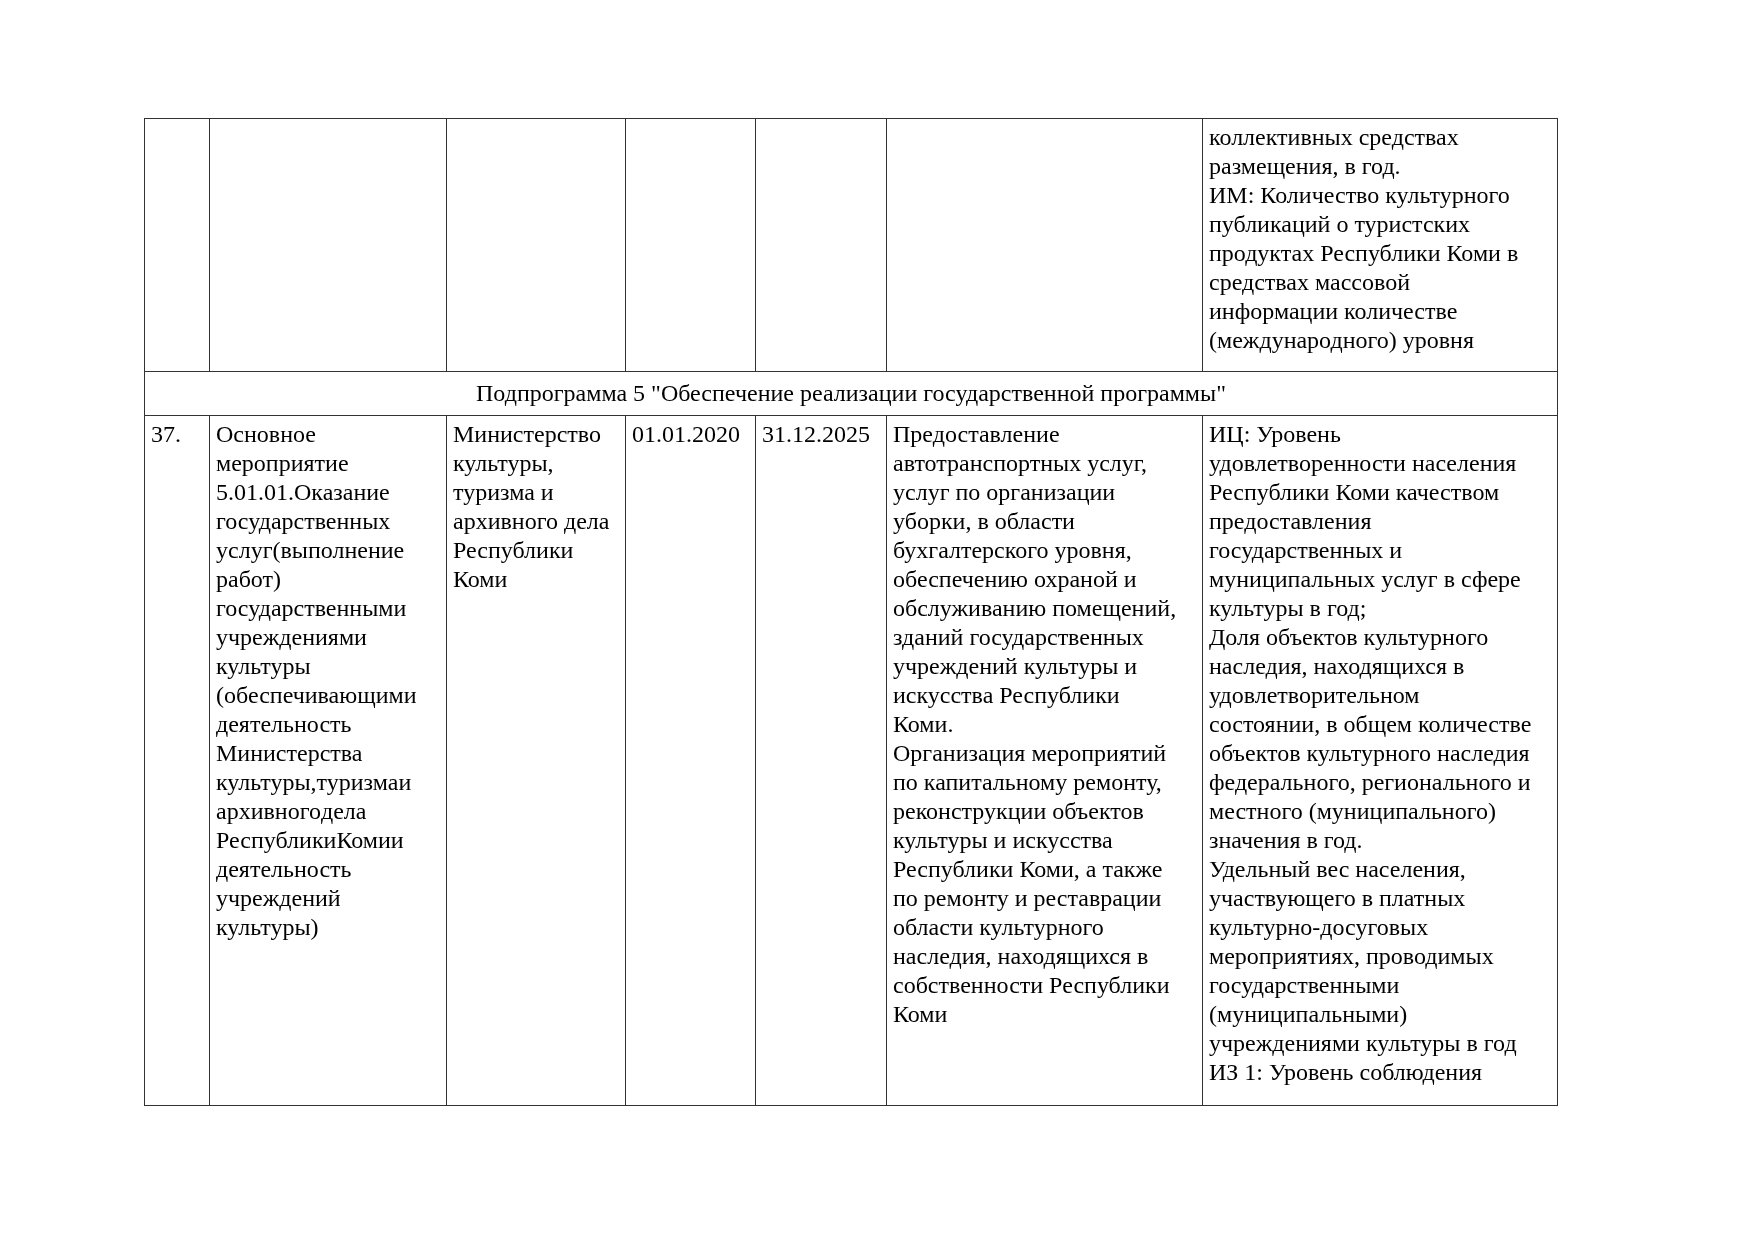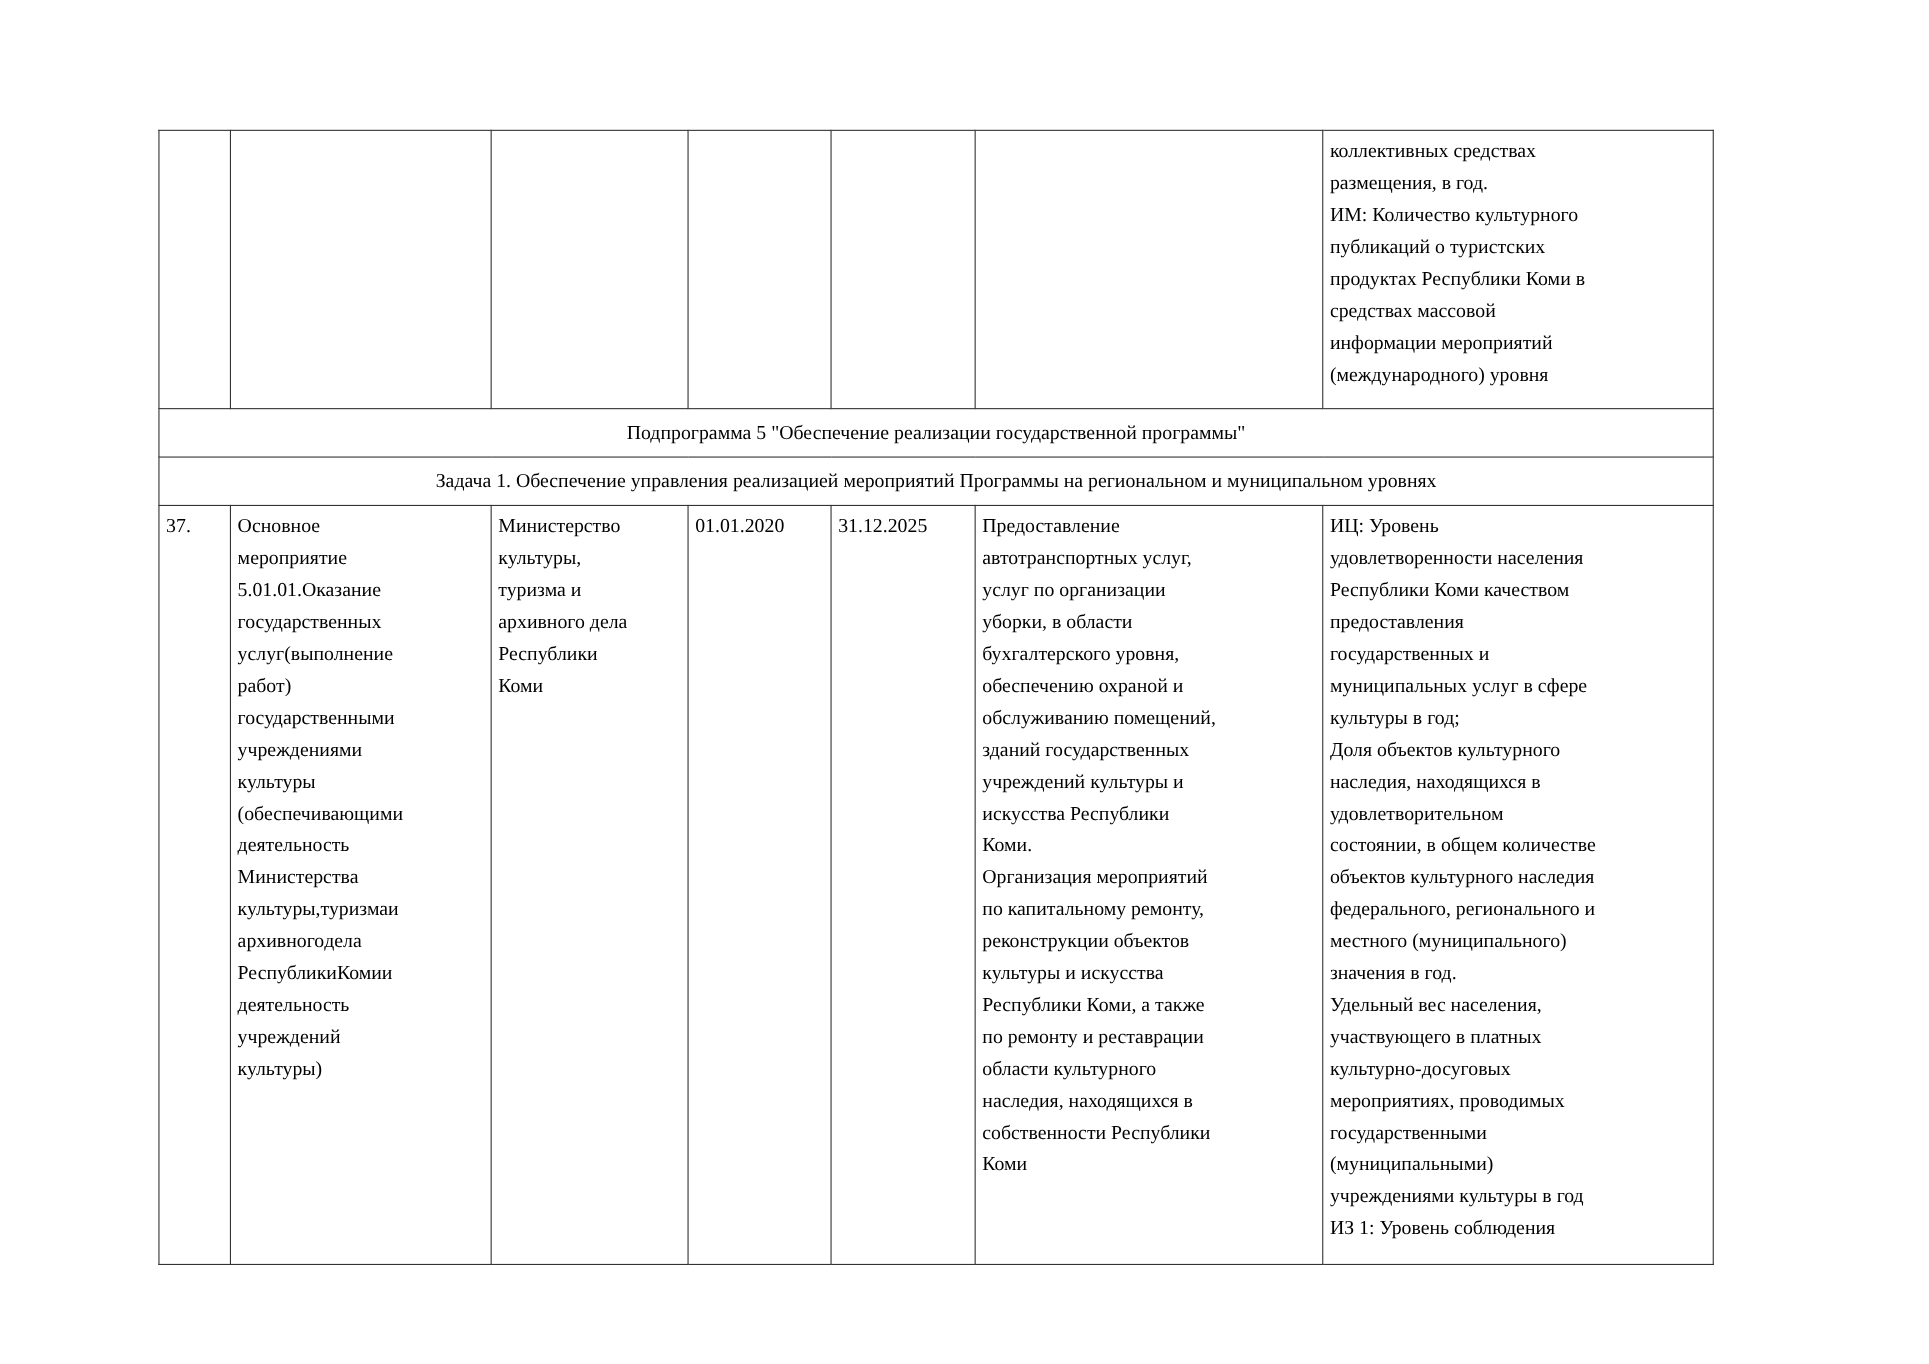--- a/index.html
+++ b/index.html
@@ -1,21 +1,21 @@
 <!DOCTYPE html>
 <html><head>
 <meta charset="utf-8">
 <style>
   html, body { margin:0; padding:0; background:#ffffff; }
   body { width:1754px; height:1240px; position:relative; overflow:hidden;
          font-family:"Liberation Serif", "DejaVu Serif", serif; color:#000; }
   table.doc { position:absolute; left:144px; top:118px; border-collapse:collapse;
               table-layout:fixed; width:1413px; }
   table.doc td { border:1.5px solid #333; vertical-align:top; padding:4px 5px 4px 6px;
-                 font-size:18px; line-height:29px; }
+                 font-size:24px; line-height:29px; }
   .c1{width:65px} .c2{width:237px} .c3{width:179px} .c4{width:130px}
   .c5{width:131px} .c6{width:316px} .c7{width:355px}
   tr.r1 td { height:244px; }
   tr.sub td, tr.task td { text-align:center; vertical-align:middle; height:43px; padding:0 6px; }
   tr.main td { height:681px; }
   .line { display:block; white-space:nowrap; }
   .just { display:flex; justify-content:flex-start; white-space:nowrap; }
 </style>
 </head>
 <body>
@@ -39,30 +39,27 @@
     <td></td>
     <td></td>
     <td>
       <div>
             <span class="line">коллективных средствах</span>
             <span class="line">размещения, в год.</span>
             <span class="line">ИМ: Количество культурного</span>
             <span class="line">публикаций о туристских</span>
             <span class="line">продуктах Республики Коми в</span>
             <span class="line">средствах массовой</span>
-            <span class="line">информации мероприятий</span>
+            <span class="line">информации количестве</span>
             <span class="line">(международного) уровня</span>
           </div>
     </td>
   </tr>
   <tr class="sub">
     <td colspan="7">Подпрограмма 5 "Обеспечение реализации государственной программы"</td>
-  </tr>
-  <tr class="task">
-    <td colspan="7">Задача 1. Обеспечение управления реализацией мероприятий Программы на региональном и муниципальном уровнях</td>
   </tr>
   <tr class="main">
     <td>37.</td>
     <td>
       <div>
             <span class="line">Основное</span>
             <span class="line">мероприятие</span>
             <span class="just">
               <span>5.01.01.</span>
               <span>Оказание</span>

